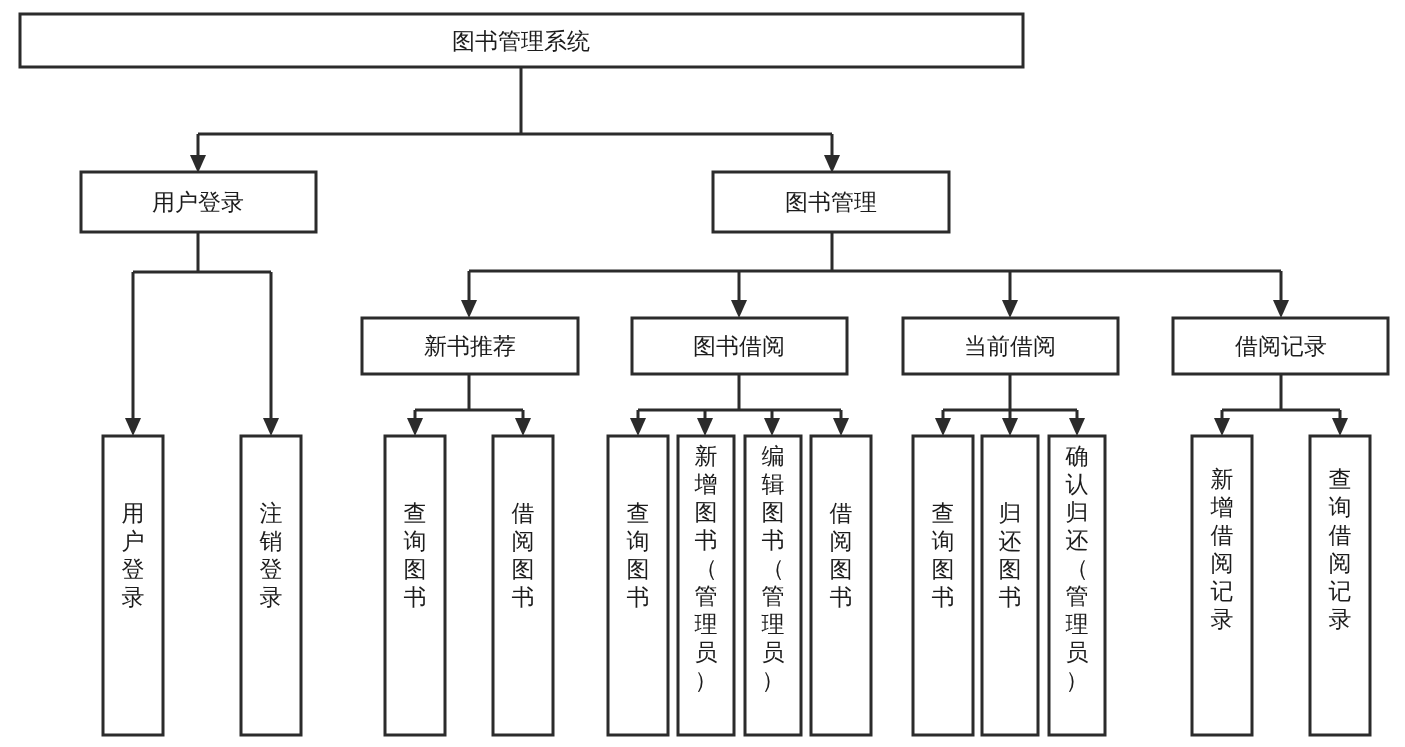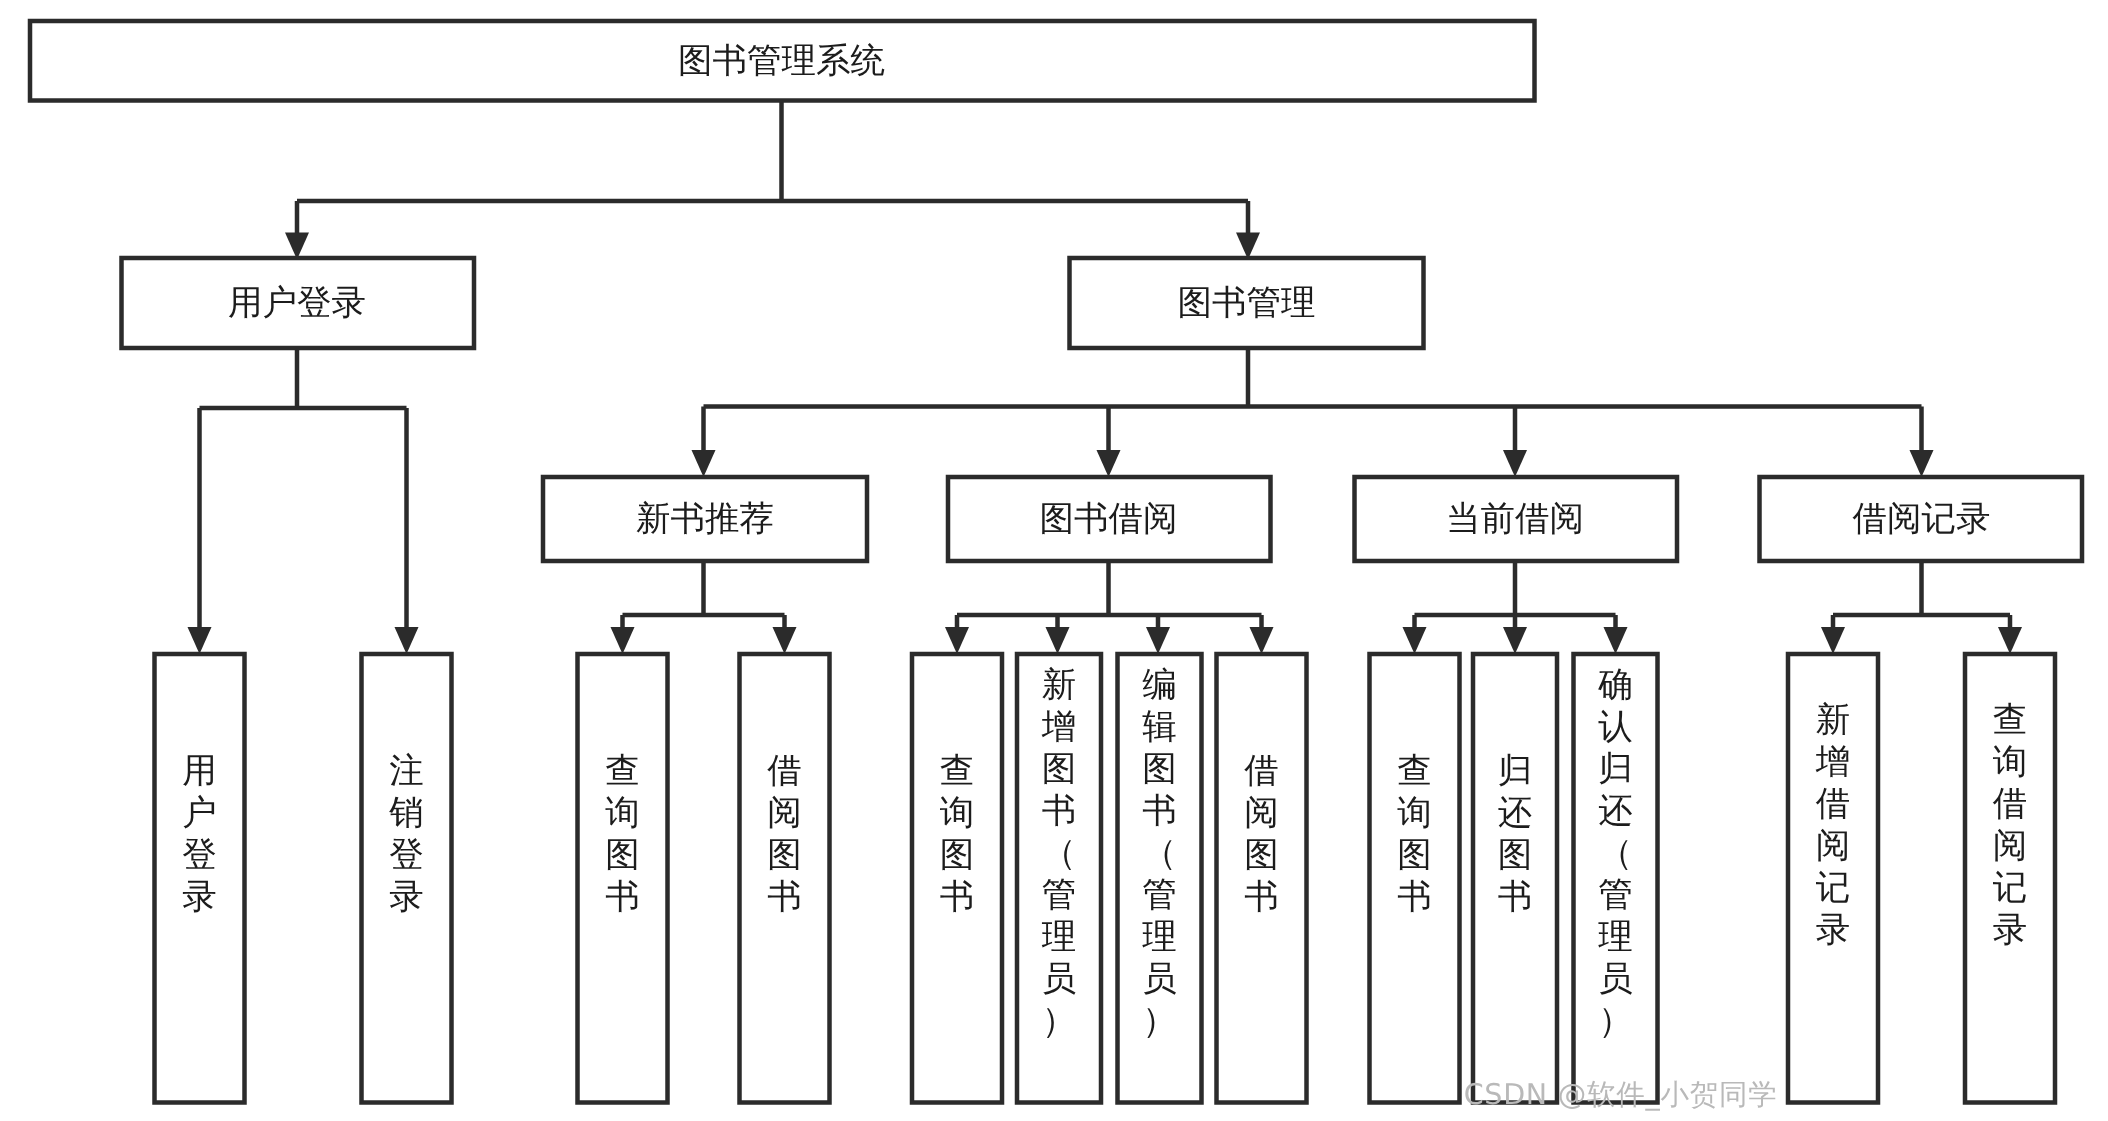--- a/index.html
+++ b/index.html
@@ -209,15 +209,14 @@
       <text class="node-label-v" x="1222" y="487"><tspan x="1222" dy="0">新</tspan><tspan x="1222" dy="28">增</tspan><tspan x="1222" dy="28">借</tspan><tspan x="1222" dy="28">阅</tspan><tspan x="1222" dy="28">记</tspan><tspan x="1222" dy="28">录</tspan></text>
     </g>
 
     <g>
       <rect class="node-rect" x="1310" y="436" width="60" height="299"></rect>
       <text class="node-label-v" x="1340" y="487"><tspan x="1340" dy="0">查</tspan><tspan x="1340" dy="28">询</tspan><tspan x="1340" dy="28">借</tspan><tspan x="1340" dy="28">阅</tspan><tspan x="1340" dy="28">记</tspan><tspan x="1340" dy="28">录</tspan></text>
     </g>
 
   </svg>
 
-  <div class="watermark-text">CSDN @软件_小贺同学</div>
 
 </div>
 
 </body></html>

